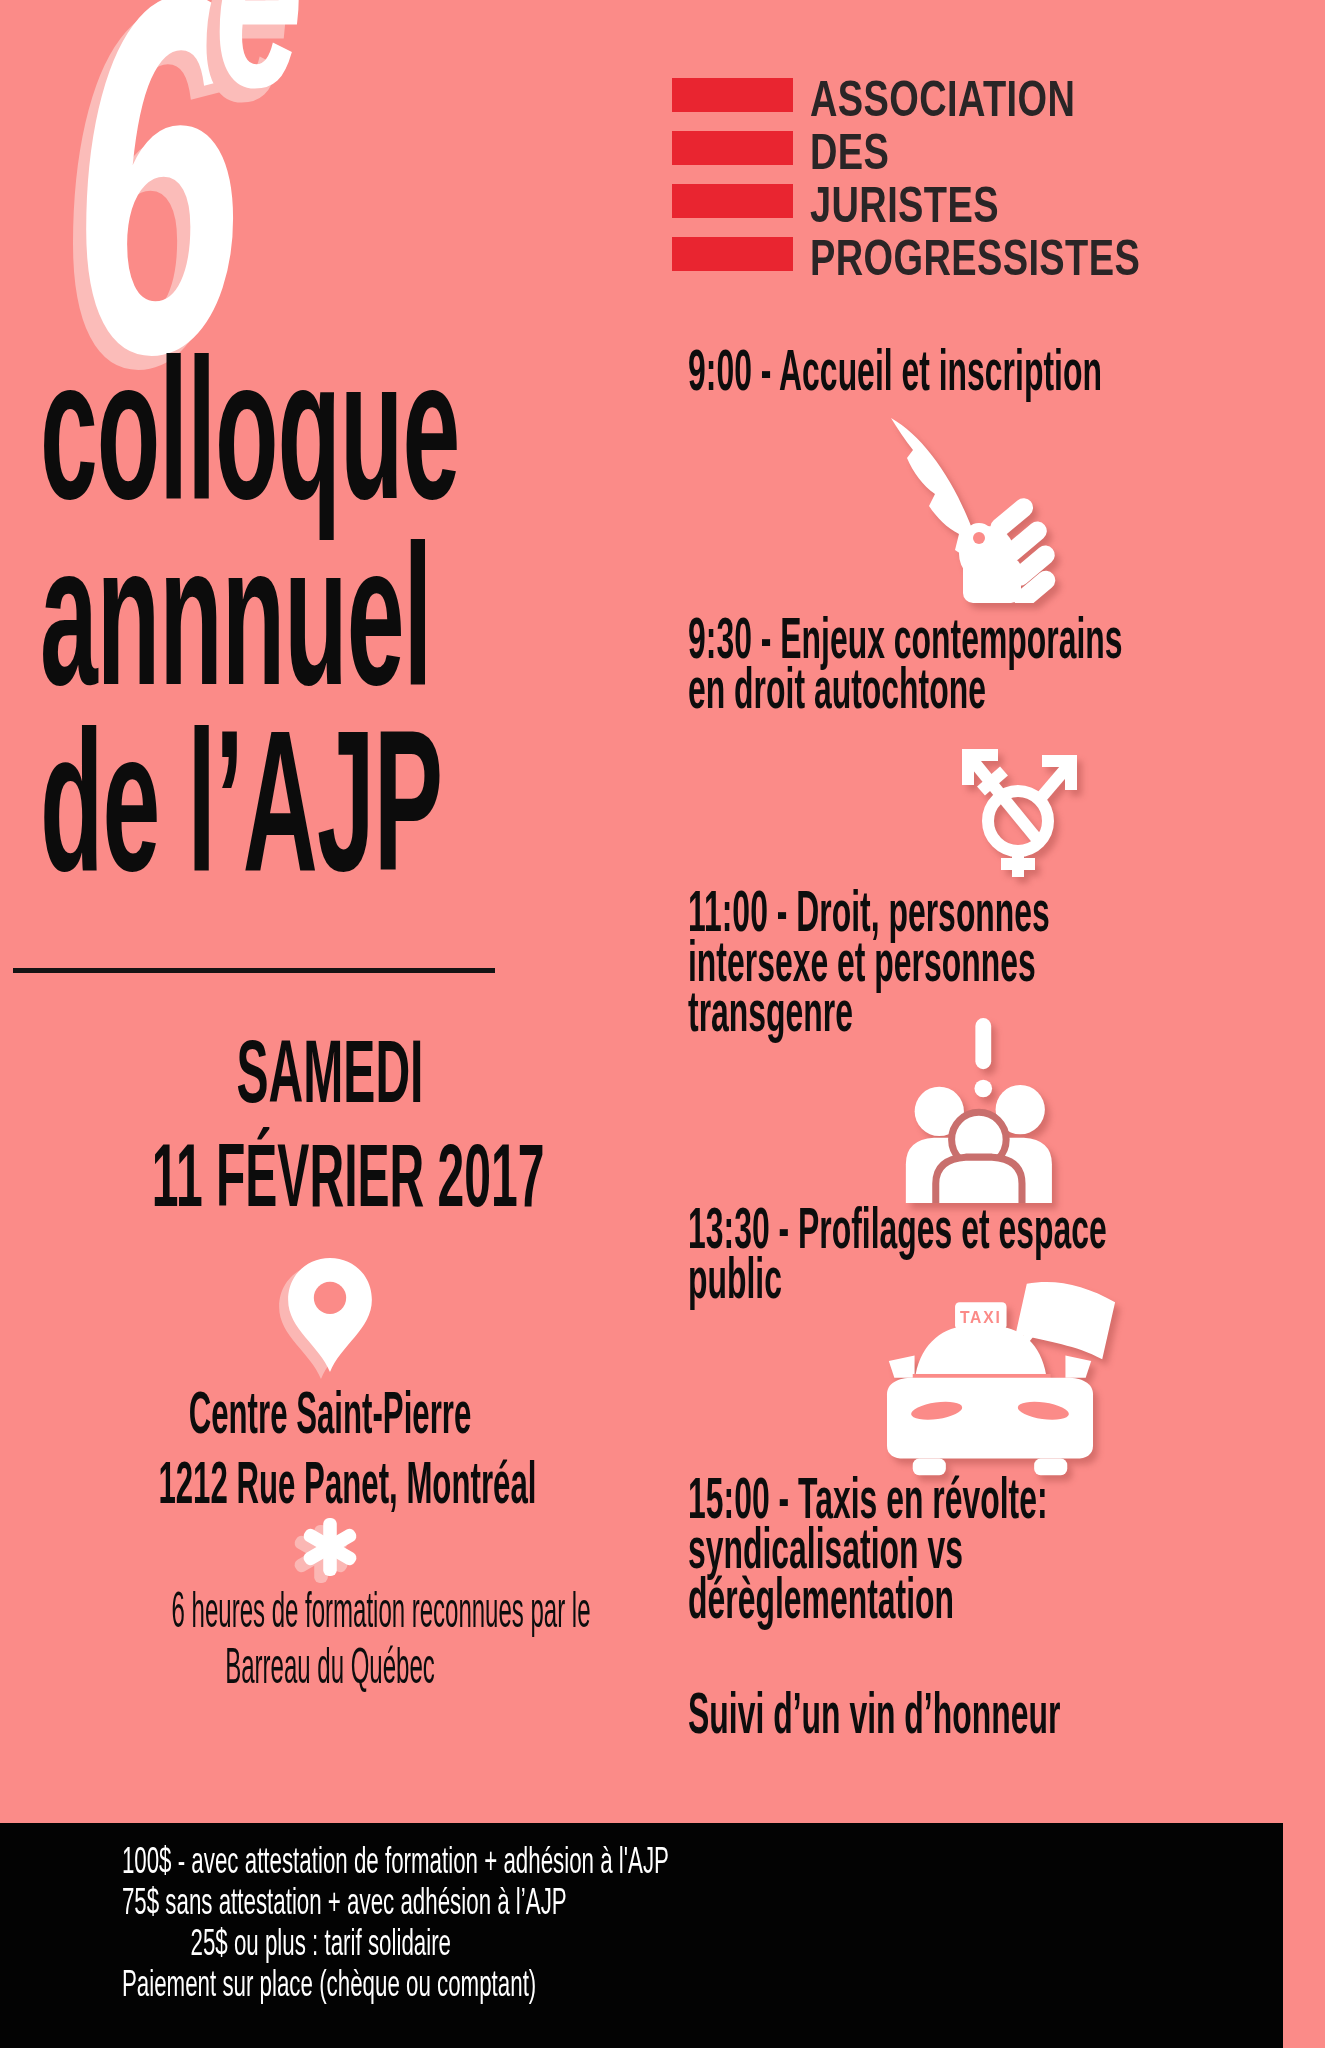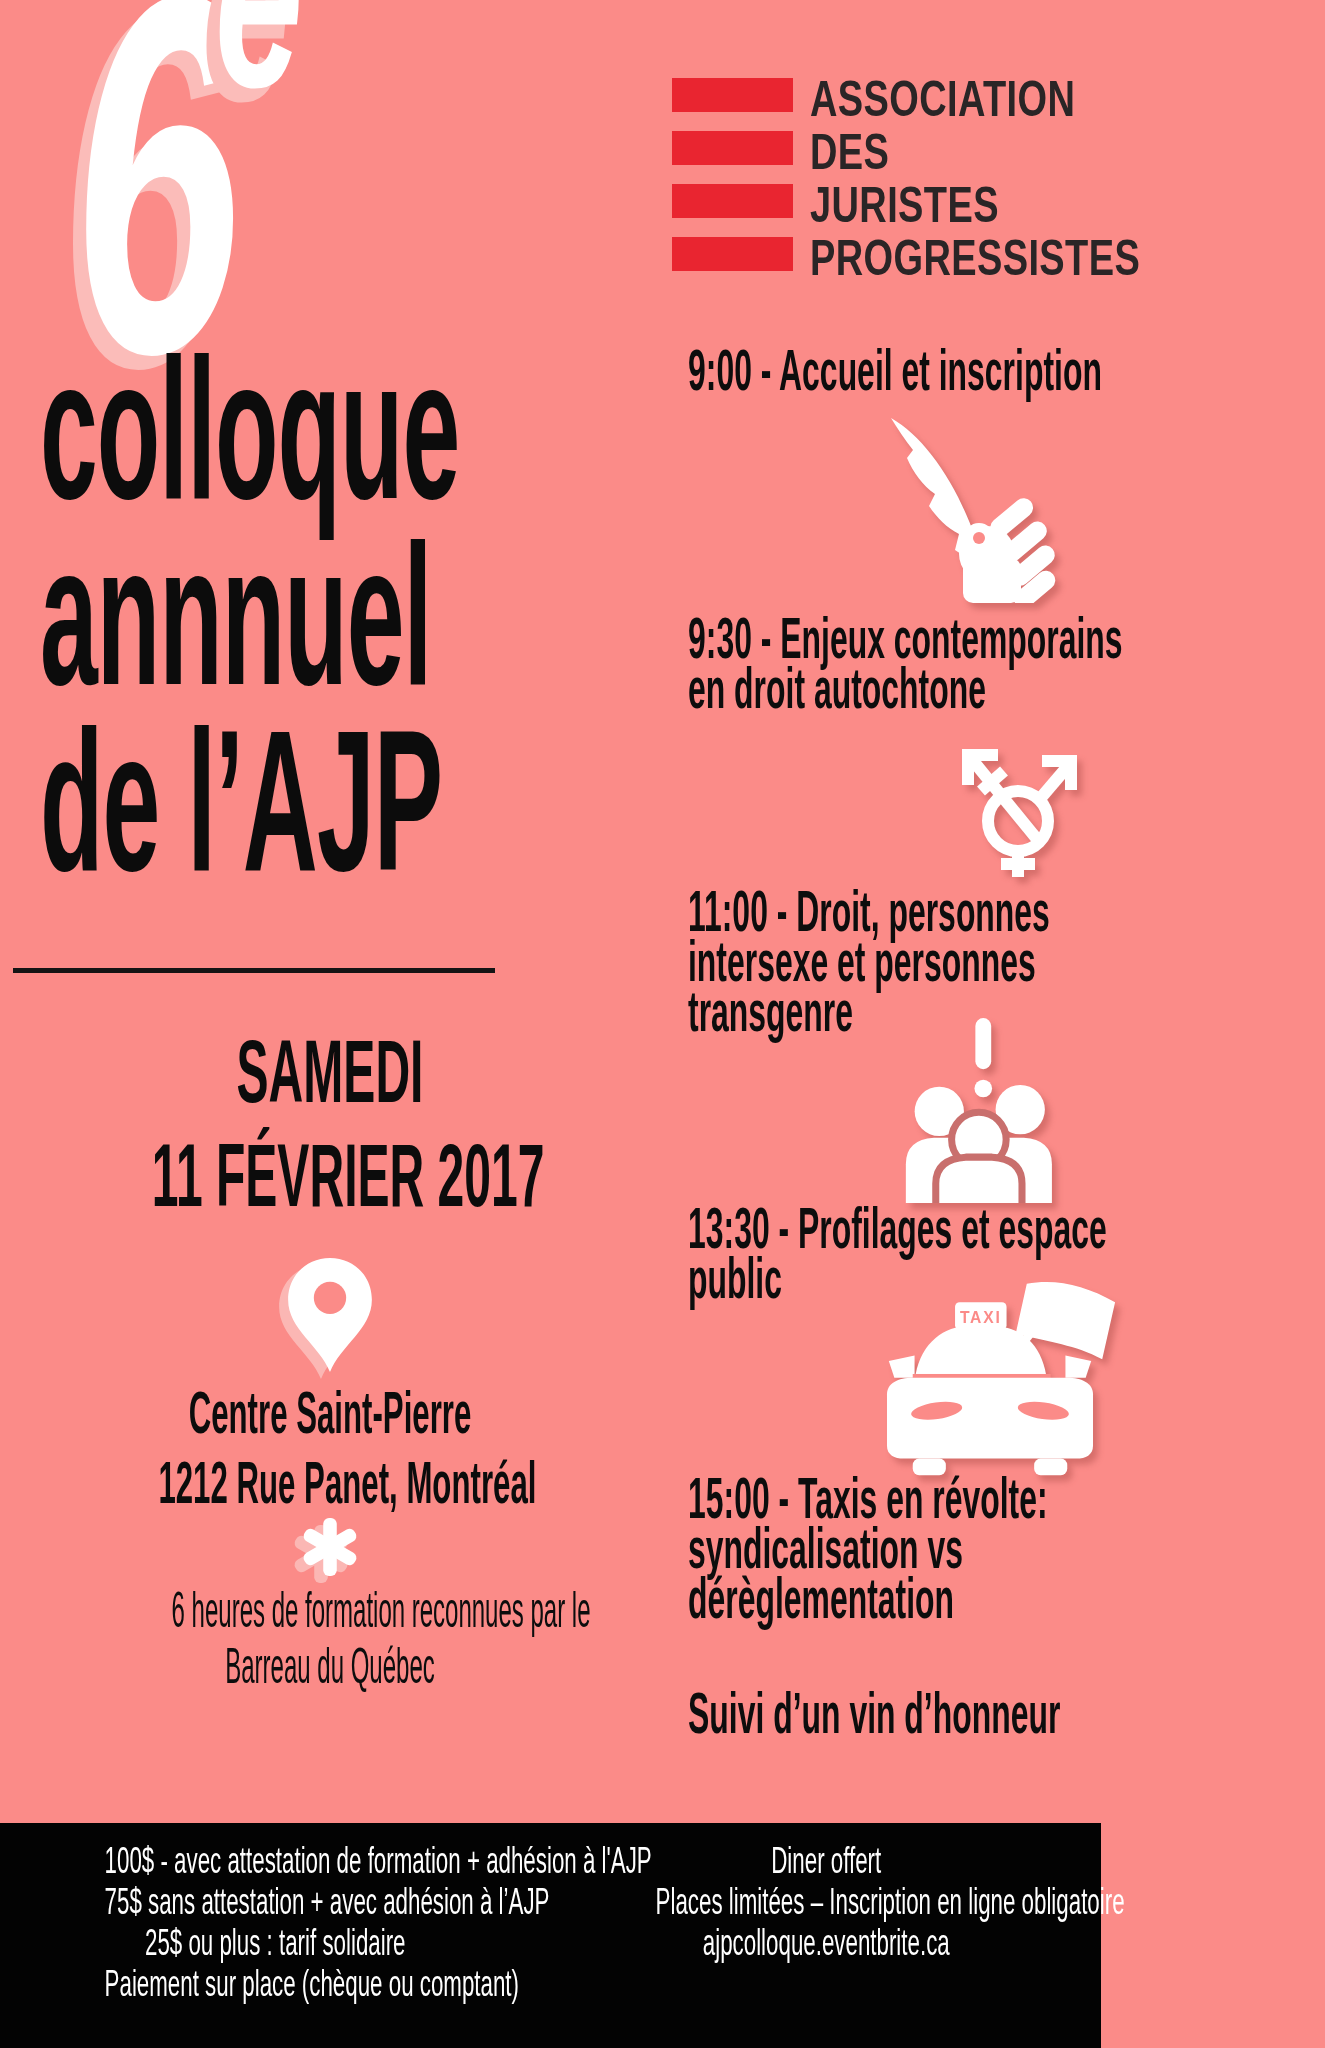--- a/index.html
+++ b/index.html
@@ -32,21 +32,21 @@
   
   .sched{left:688px;font-weight:700;font-size:57px;line-height:50px;color:#0d0d0d;
     transform:scaleX(0.56);transform-origin:0 0;white-space:nowrap;}
   #sched-1{top:345px;} #sched-2{top:613px;} #sched-3{top:886px;}
   #sched-4{top:1203px;} #sched-5{top:1473px;} #closing{top:1688px;}
   .icon-r{filter:drop-shadow(5px 6px 3px rgba(170,75,72,0.45));}
   .icon-l{filter:drop-shadow(-9px 7px 0 #FBB7B4);}
   #quill{left:875px;top:408px;} #trans{left:944px;top:725px;}
   #people{left:890px;top:1018px;} #taxi{left:857px;top:1282px;}
   
-  #footer{left:0;top:1823px;width:1101px;height:225px;background:#030303;display:flex;}
+  #footer{left:0;top:1823px;width:1283px;height:225px;background:#030303;display:flex;}
   .fcol{width:50%;padding-top:17px;text-align:center;}
   .finner{transform:scaleX(0.62);transform-origin:50% 0;font-weight:400;font-size:36px;
     line-height:41px;color:#fff;white-space:nowrap;}
 </style>
 </head>
 <body>
 
 <div id="poster">
 
   <div id="edition" class="abs">
@@ -195,22 +195,15 @@
 
   <div id="footer" class="abs">
     <div class="fcol">
       <div class="finner">
         <div>100$ - avec attestation de formation + adhésion à l'AJP</div>
         <div>75$ sans attestation + avec adhésion à l’AJP</div>
         <div>25$ ou plus : tarif solidaire</div>
         <div>Paiement sur place (chèque ou comptant)</div>
       </div>
     </div>
-    <div class="fcol">
-      <div class="finner">
-        <div>Diner offert</div>
-        <div>Places limitées – Inscription en ligne obligatoire</div>
-        <div>ajpcolloque.eventbrite.ca</div>
-      </div>
-    </div>
   </div>
 
 </div>
 
 </body></html>

